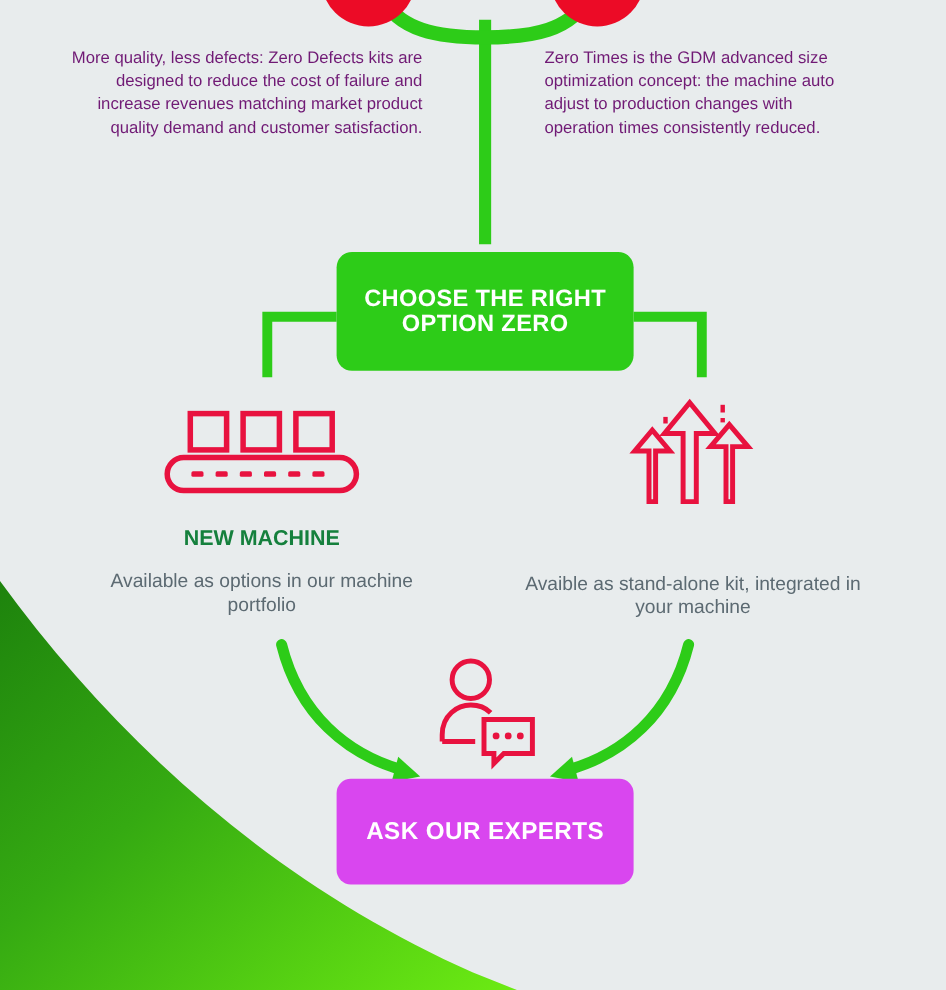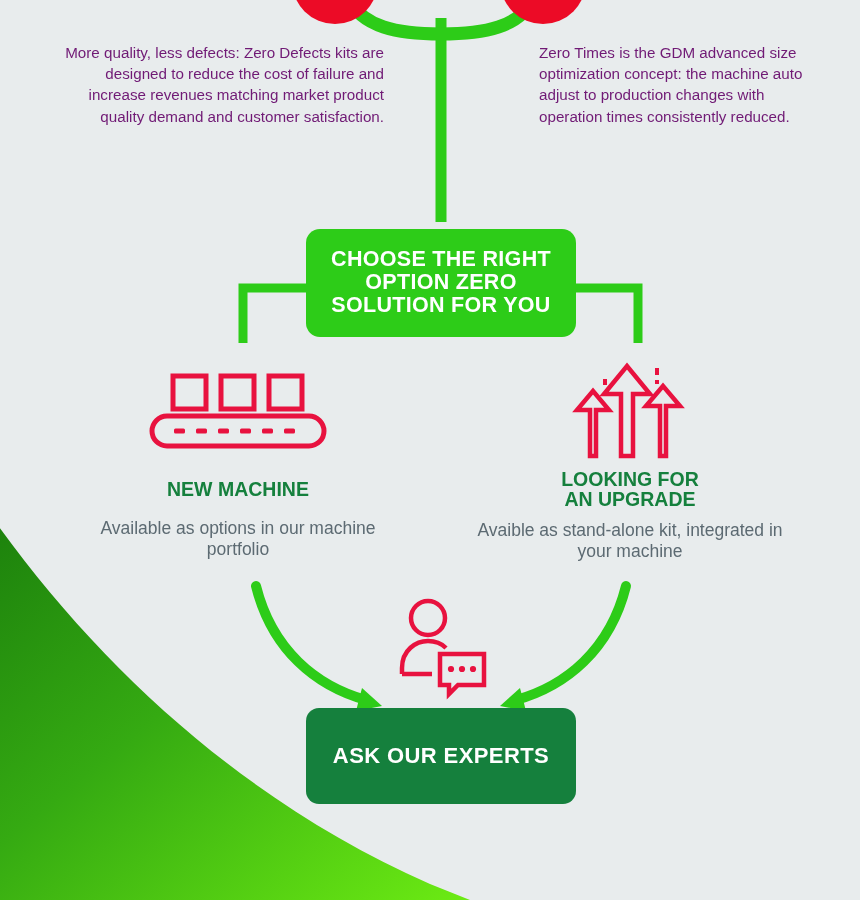--- a/index.html
+++ b/index.html
@@ -59,21 +59,20 @@
   }
   #para-defects {
     left: 62px; top: 42px;
     width: 322px;
     text-align: right;
   }
   #para-times {
     left: 495px; top: 42px;
     width: 290px;
     text-align: left;
-    margin-left: 44px;
   }
 
   
   #choose-box {
     position: absolute;
     left: 306px; top: 229px;
     width: 270px;
     height: 108px;
     background: #2dcc18;
     border-radius: 14px;
@@ -113,21 +112,21 @@
   #caption-new-machine { left: 72px; top: 518px; width: 332px; text-align: center; }
   #title-upgrade { left: 475px; top: 469px; width: 310px; }
   #caption-upgrade { left: 470px; top: 520px; width: 320px; }
 
   
   #ask-button {
     position: absolute;
     left: 306px; top: 708px;
     width: 270px;
     height: 96px;
-    background: #15803d;
+    background: #d946ef;
     border-radius: 13px;
     color: #ffffff;
     font-weight: bold;
     font-size: 22px;
     letter-spacing: .4px;
     display: flex;
     align-items: center;
     justify-content: center;
     text-align: center;
     cursor: pointer;
@@ -183,21 +182,20 @@
     
   </div>
 
   <div class="para" id="para-defects">More quality, less defects: Zero Defects kits are designed to reduce the cost of failure and increase revenues matching market product quality demand and customer satisfaction.</div>
   <div class="para" id="para-times">Zero Times is the GDM advanced size optimization concept: the machine auto adjust to production changes with operation times consistently reduced.</div>
 
   <div id="choose-box">
     <div class="lines">
       <div>CHOOSE THE RIGHT</div>
       <div>OPTION ZERO</div>
-      <div>SOLUTION FOR YOU</div>
     </div>
   </div>
 
   <svg style="position:absolute; left:148px; top:372px; z-index:5;" width="180" height="78" viewBox="0 0 180 78">
     <rect x="25" y="4" width="33" height="33" fill="none" stroke="#e8123f" stroke-width="5"></rect>
     <rect x="73" y="4" width="33" height="33" fill="none" stroke="#e8123f" stroke-width="5"></rect>
     <rect x="121" y="4" width="33" height="33" fill="none" stroke="#e8123f" stroke-width="5"></rect>
     <rect x="4" y="44" width="172" height="30" rx="15" ry="15" fill="none" stroke="#e8123f" stroke-width="5"></rect>
     <g fill="#e8123f">
       <rect x="26" y="56.5" width="11" height="5" rx="1.5"></rect>
@@ -220,24 +218,20 @@
     <g stroke="#e8123f" stroke-width="4" stroke-linecap="butt">
       <line x1="33" y1="19" x2="33" y2="25"></line>
       <line x1="85" y1="8" x2="85" y2="15"></line>
       <line x1="85" y1="20" x2="85" y2="24"></line>
     </g>
   </svg>
 
   <div class="opt-title" id="title-new-machine">NEW MACHINE</div>
   <div class="opt-caption" id="caption-new-machine">Available as options in our machine portfolio</div>
 
-  <div class="opt-title" id="title-upgrade">
-    <div>LOOKING FOR</div>
-    <div>AN UPGRADE</div>
-  </div>
   <div class="opt-caption" id="caption-upgrade">Avaible as stand-alone kit, integrated in your machine</div>
 
   <svg style="position:absolute; left:396px; top:598px; z-index:5;" width="92" height="96" viewBox="0 0 92 96">
     <circle cx="32" cy="20" r="17" fill="none" stroke="#e8123f" stroke-width="4.5"></circle>
     <path d="M 6 76 L 6 70 C 6 52, 20 43, 32 43 C 40 43, 46 46, 50 50" fill="none" stroke="#e8123f" stroke-width="4.5" stroke-linecap="butt"></path>
     <line x1="6" y1="76" x2="36" y2="76" stroke="#e8123f" stroke-width="4.5"></line>
     <path d="M 44 56 L 88 56 L 88 87 L 62 87 L 53 96 L 53 87 L 44 87 Z" fill="none" stroke="#e8123f" stroke-width="4.5" stroke-linejoin="miter"></path>
     <g fill="#e8123f">
       <circle cx="55" cy="71" r="3.1"></circle>
       <circle cx="66" cy="71" r="3.1"></circle>

